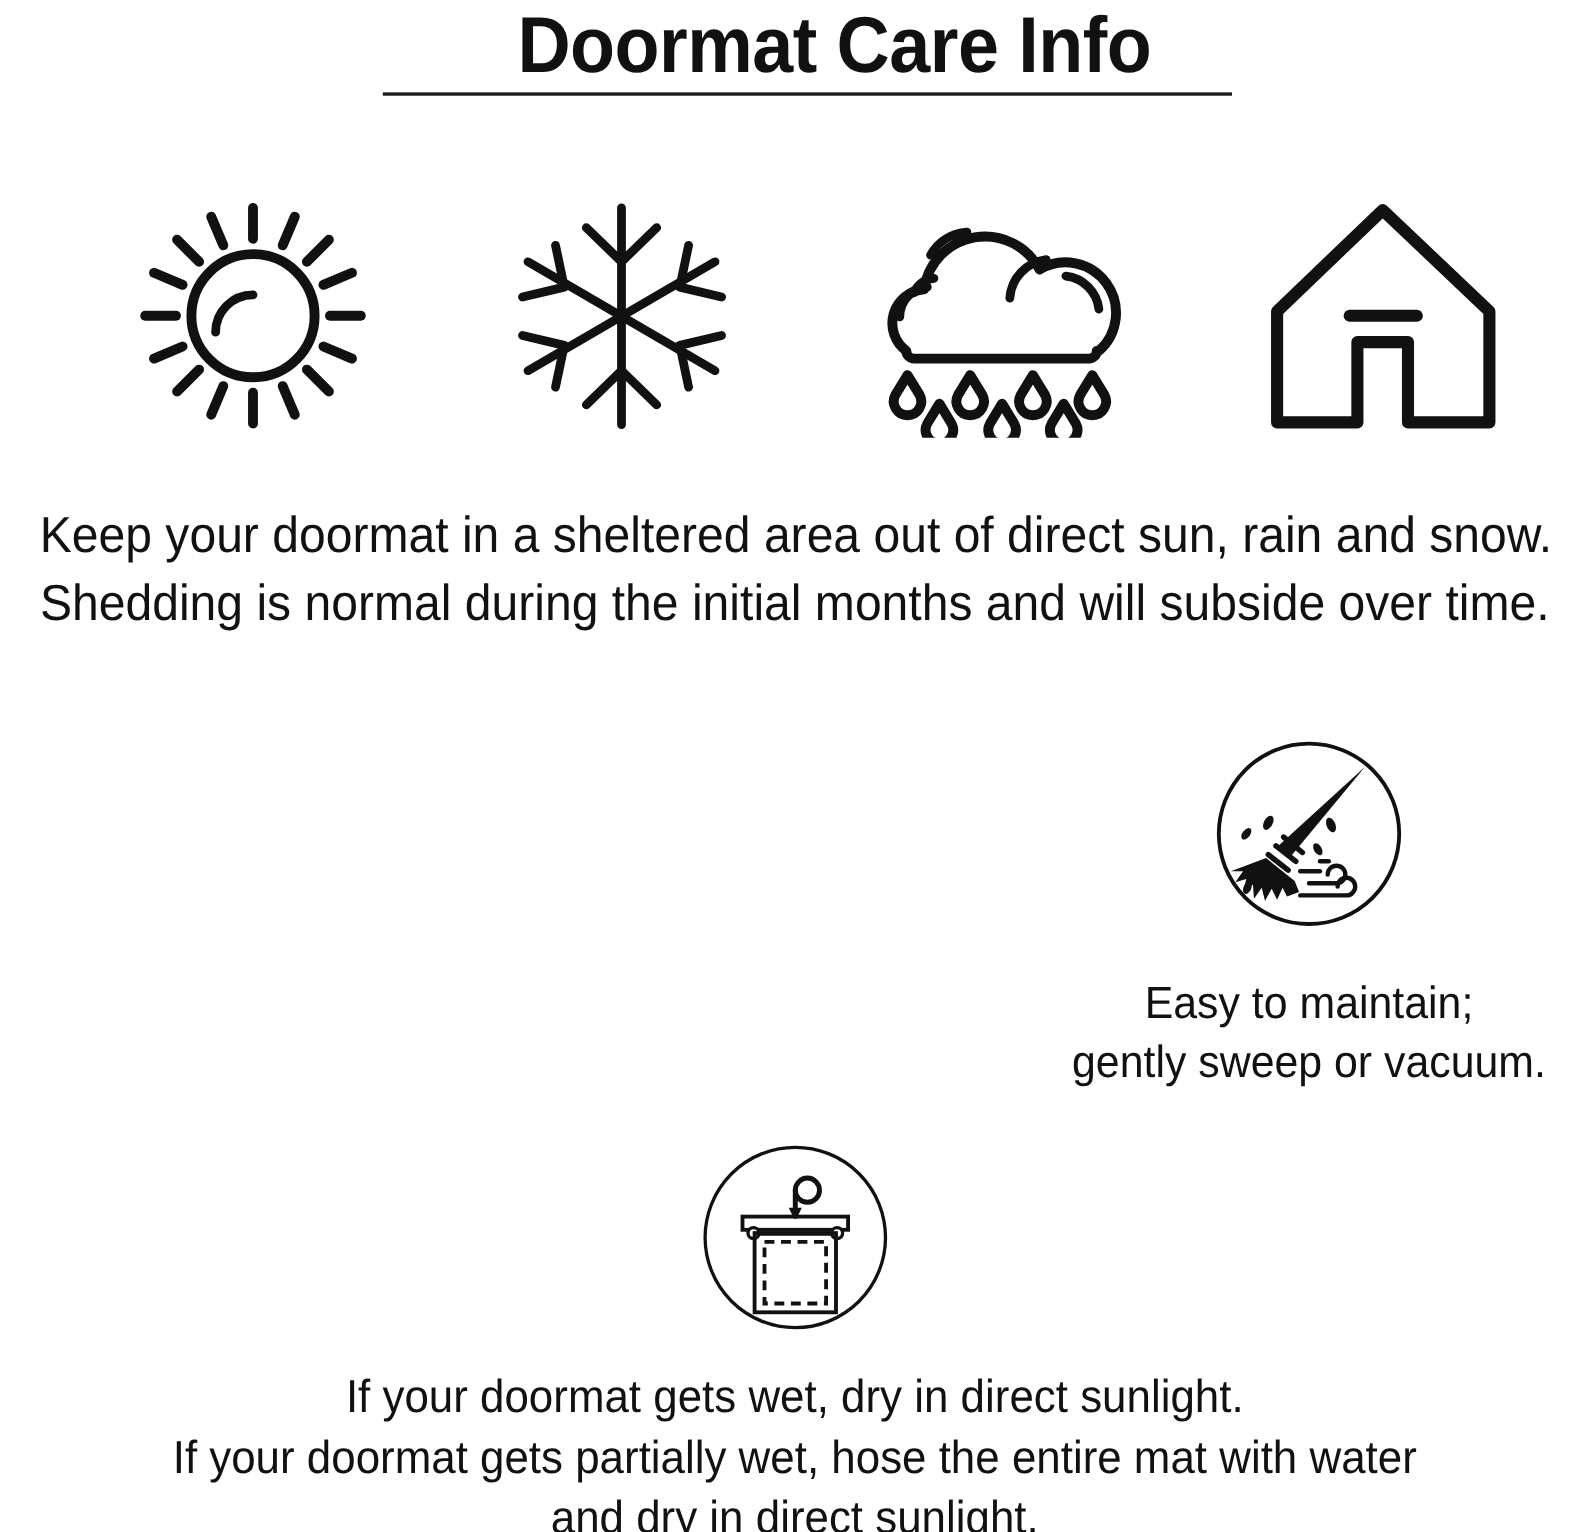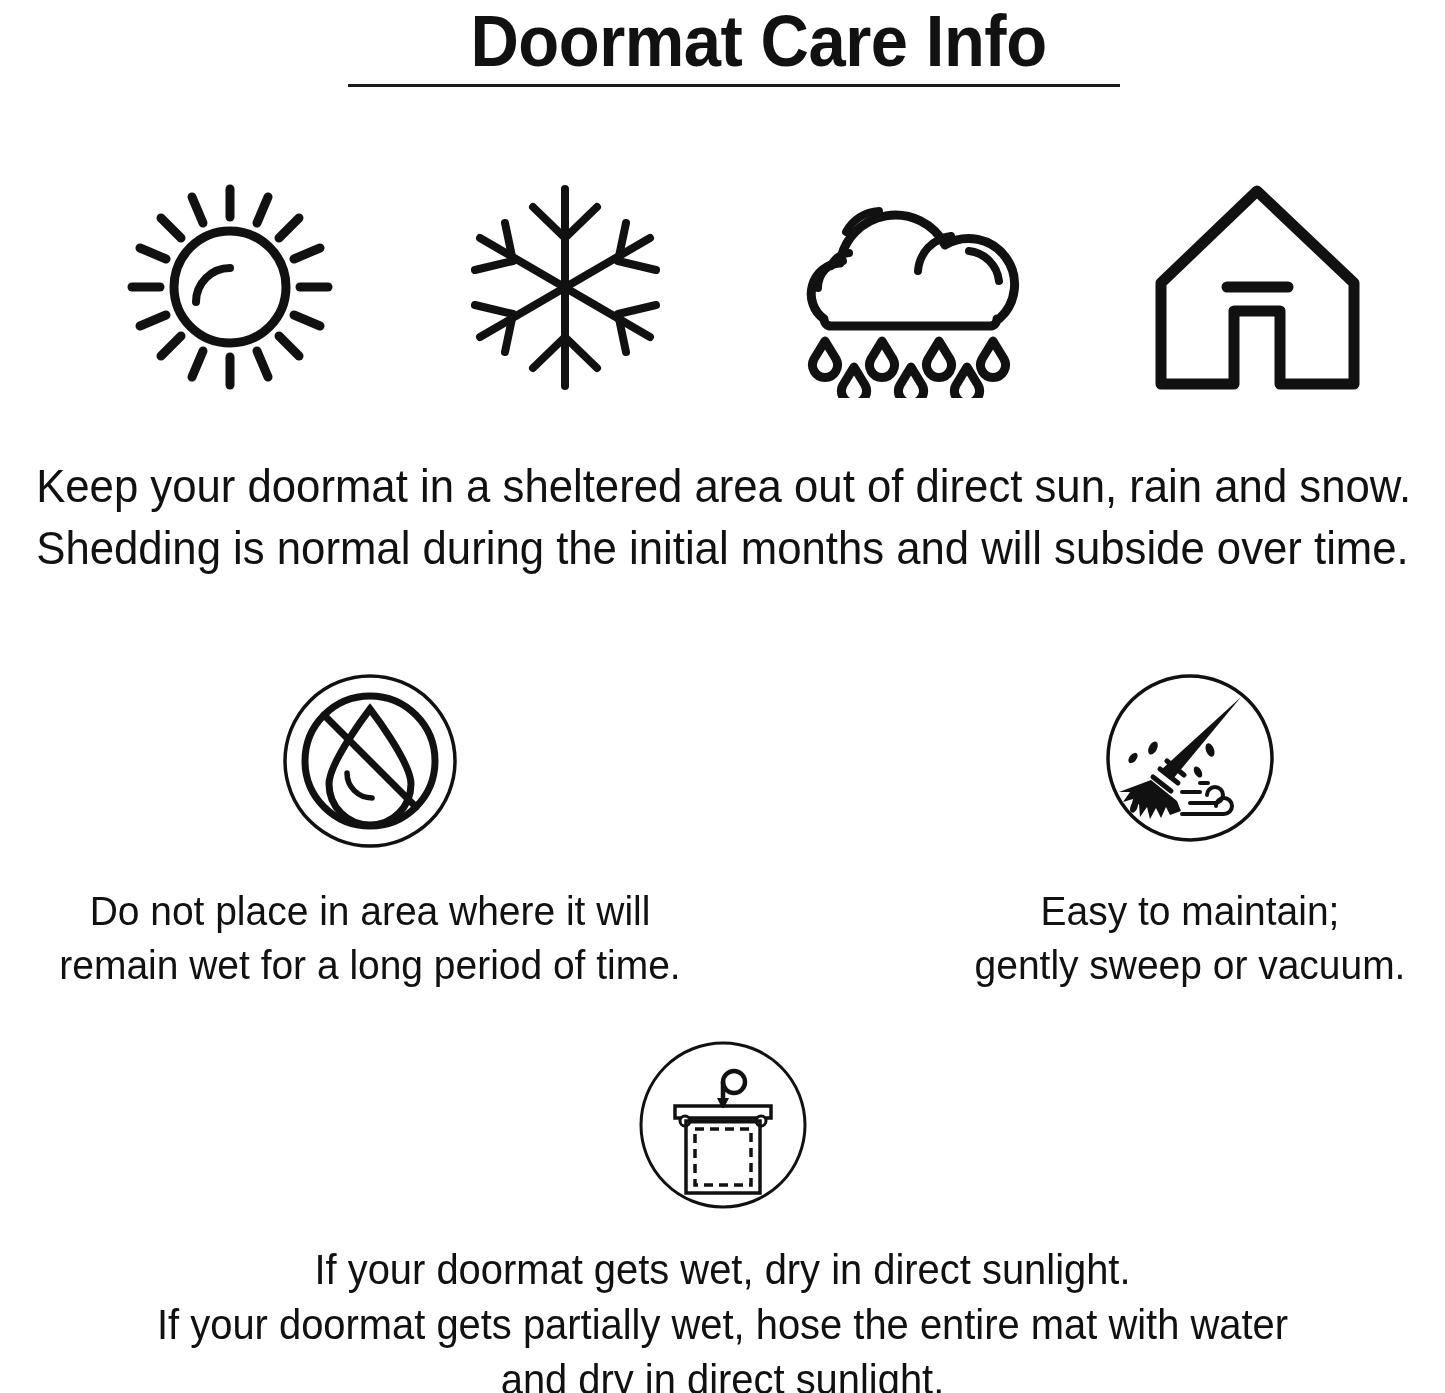--- a/index.html
+++ b/index.html
@@ -257,40 +257,20 @@
     </div>
   </div>
 
   <div class="lead-text">
     <div>Keep your doormat in a sheltered area out of direct sun, rain and snow.</div>
     <div>Shedding is normal during the initial months and will subside over time.</div>
   </div>
 
   <div class="two-col">
 
-    <div class="col col-left">
-      <div class="badge">
-        <svg width="178" height="178" viewBox="0 0 178 178">
-          <g fill="none" stroke="#111111">
-            <circle cx="89" cy="89" r="85" stroke-width="3.5"></circle>
-            <circle cx="89" cy="89" r="65" stroke-width="7"></circle>
-
-            <path d="M89 37 C89 37 48 90 48 112 a41 41 0 0 0 82 0 C130 90 89 37 89 37 Z" stroke-width="7"></path>
-
-            <path d="M66 101 a25 25 0 0 0 25 25" stroke-width="5.5" stroke-linecap="round"></path>
-
-            <line x1="43" y1="43" x2="135" y2="135" stroke-width="7" stroke-linecap="round"></line>
-          </g>
-        </svg>
-      </div>
-      <div class="caption">
-        <div>Do not place in area where it will</div>
-        <div>remain wet for a long period of time.</div>
-      </div>
-    </div>
 
     <div class="col col-right">
       <div class="badge">
         <svg width="172" height="172" viewBox="0 0 172 172">
           <circle cx="86" cy="86" r="82" fill="none" stroke="#111111" stroke-width="3.5"></circle>
 
           <path d="M137 25 L69 107 L57 98 Z" fill="#111111"></path>
 
           <g fill="none" stroke="#111111" stroke-width="5" stroke-linecap="round">
             <line x1="63" y1="89" x2="80" y2="103"></line>

